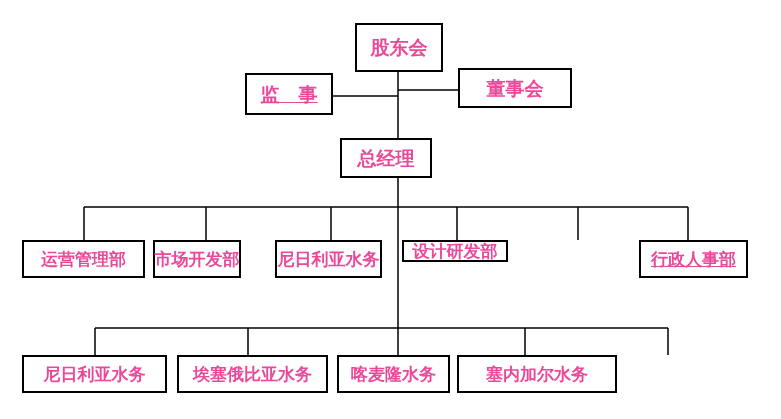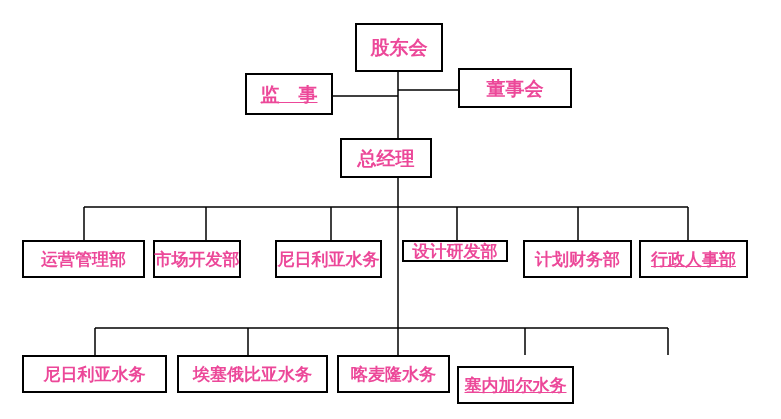--- a/index.html
+++ b/index.html
@@ -56,21 +56,21 @@
   .b-dept0 { left: 22px;  top: 240px; width: 123px; height: 38px; }
   .b-dept1 { left: 153px; top: 240px; width: 88px; height: 38px; }
   .b-dept2 { left: 275px; top: 240px; width: 107px; height: 38px; }
   .b-dept3 { left: 402px; top: 240px; width: 106px; height: 22px; }
   .b-dept4 { left: 523px; top: 240px; width: 109px; height: 38px; }
   .b-dept5 { left: 639px; top: 240px; width: 109px; height: 38px; text-decoration: underline; }
   
   .b-proj0 { left: 22px;  top: 355px; width: 145px; height: 38px; }
   .b-proj1 { left: 177px; top: 355px; width: 151px; height: 38px; }
   .b-proj2 { left: 337px; top: 355px; width: 113px; height: 38px; }
-  .b-proj3 { left: 457px; top: 366px; width: 117px; height: 38px; text-decoration: underline; }
+  .b-proj3 { left: 457px; top: 355px; width: 160px; height: 38px; }
   .b-proj4 { left: 598px; top: 355px; width: 134px; height: 38px; }
 </style>
 </head>
 <body>
 
 <div class="canvas">
 
   <svg class="lines" viewBox="0 0 781 419" xmlns="http://www.w3.org/2000/svg">
     <g stroke="#000000" stroke-width="1.5" fill="none">
 
@@ -104,21 +104,20 @@
 
   <div class="box serif b-supervisor">监　事</div>
   <div class="box serif b-board">董事会</div>
 
   <div class="box serif b-gm">总经理</div>
 
   <div class="box sans b-dept0">运营管理部</div>
   <div class="box sans b-dept1">市场开发部</div>
   <div class="box sans b-dept2">尼日利亚水务</div>
   <div class="box sans b-dept3">设计研发部</div>
-  <div class="box sans b-dept4">计划财务部</div>
   <div class="box sans b-dept5">行政人事部</div>
 
   <div class="box sans b-proj0">尼日利亚水务</div>
   <div class="box sans b-proj1">埃塞俄比亚水务</div>
   <div class="box sans b-proj2">喀麦隆水务</div>
   <div class="box sans b-proj3">塞内加尔水务</div>
 
 </div>
 
 </body></html>

